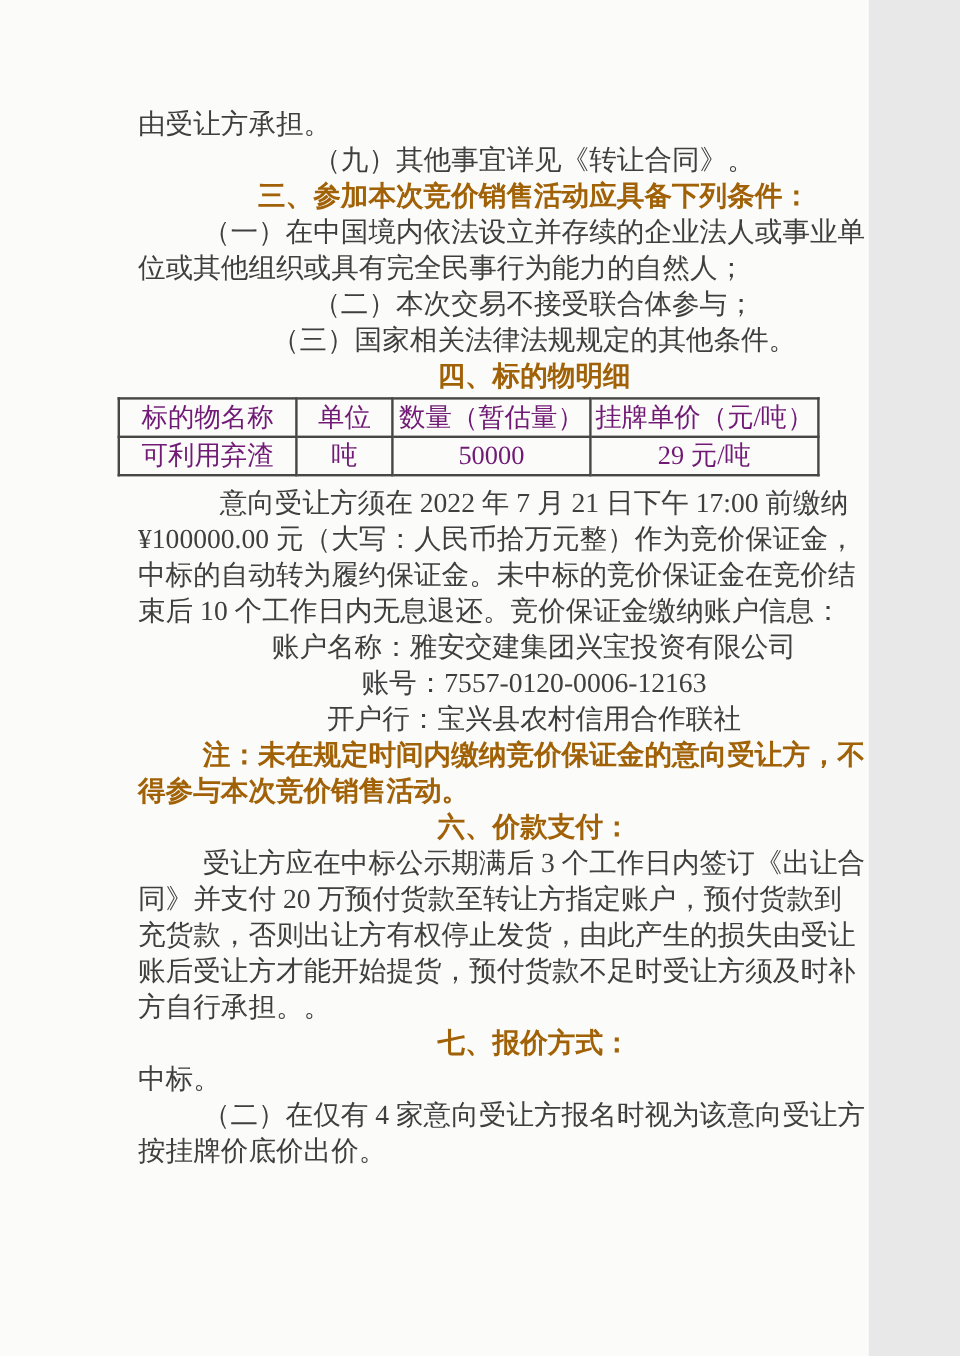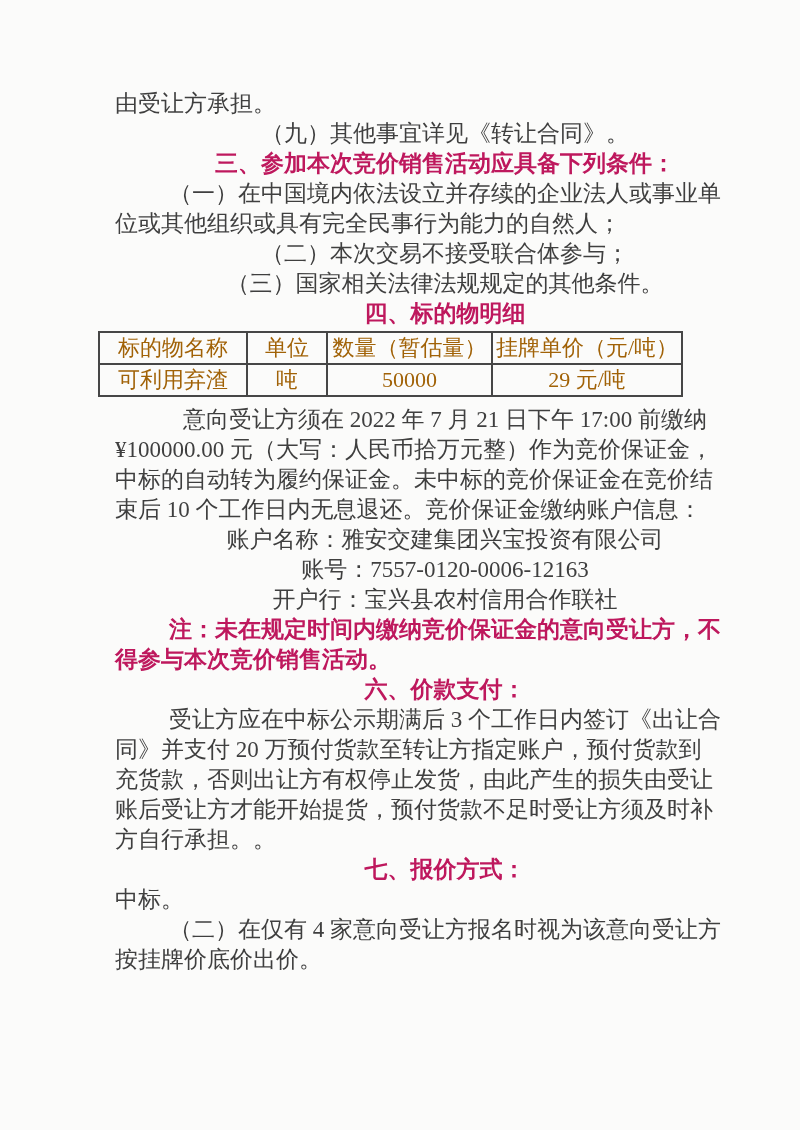--- a/index.html
+++ b/index.html
@@ -2,21 +2,21 @@
 <html><head>
 <meta charset="utf-8">
 <style>
   html, body {
     margin: 0;
     padding: 0;
     background: #e8e8e8;
   }
   .page {
     position: relative;
-    width: 800px;
+    width: 724px;
     height: 1130px;
     background: #fbfbfa;
     overflow: hidden;
     font-family: "Liberation Serif", "DejaVu Serif", serif;
     color: #3f3f3f;
   }
   .content {
     position: absolute;
     left: 115px;
     top: 89px;
@@ -25,40 +25,40 @@
   .line {
     font-size: 23px;
     line-height: 30px;
     height: 30px;
     white-space: nowrap;
     overflow: visible;
   }
   .indent { padding-left: 46px; text-align: center; }
   .bold {
     font-weight: bold;
-    color: #be185d;
+    color: #a16207;
   }
   table.subject-table {
     border-collapse: collapse;
     table-layout: fixed;
     width: 583px;
     margin-left: -17px;
     margin-top: 2px;
     margin-bottom: 8px;
   }
   table.subject-table td {
     border: 2px solid #464646;
     text-align: center;
     vertical-align: middle;
     font-size: 22px;
     height: 28px;
     padding: 0;
     white-space: nowrap;
     overflow: hidden;
-    color: #a16207;
+    color: #701a75;
   }
 </style>
 </head>
 <body>
 
 <div class="page">
   <div class="content">
 
     <div class="line">由受让方承担。</div>
     <div class="line indent">（九）其他事宜详见《转让合同》。</div>

